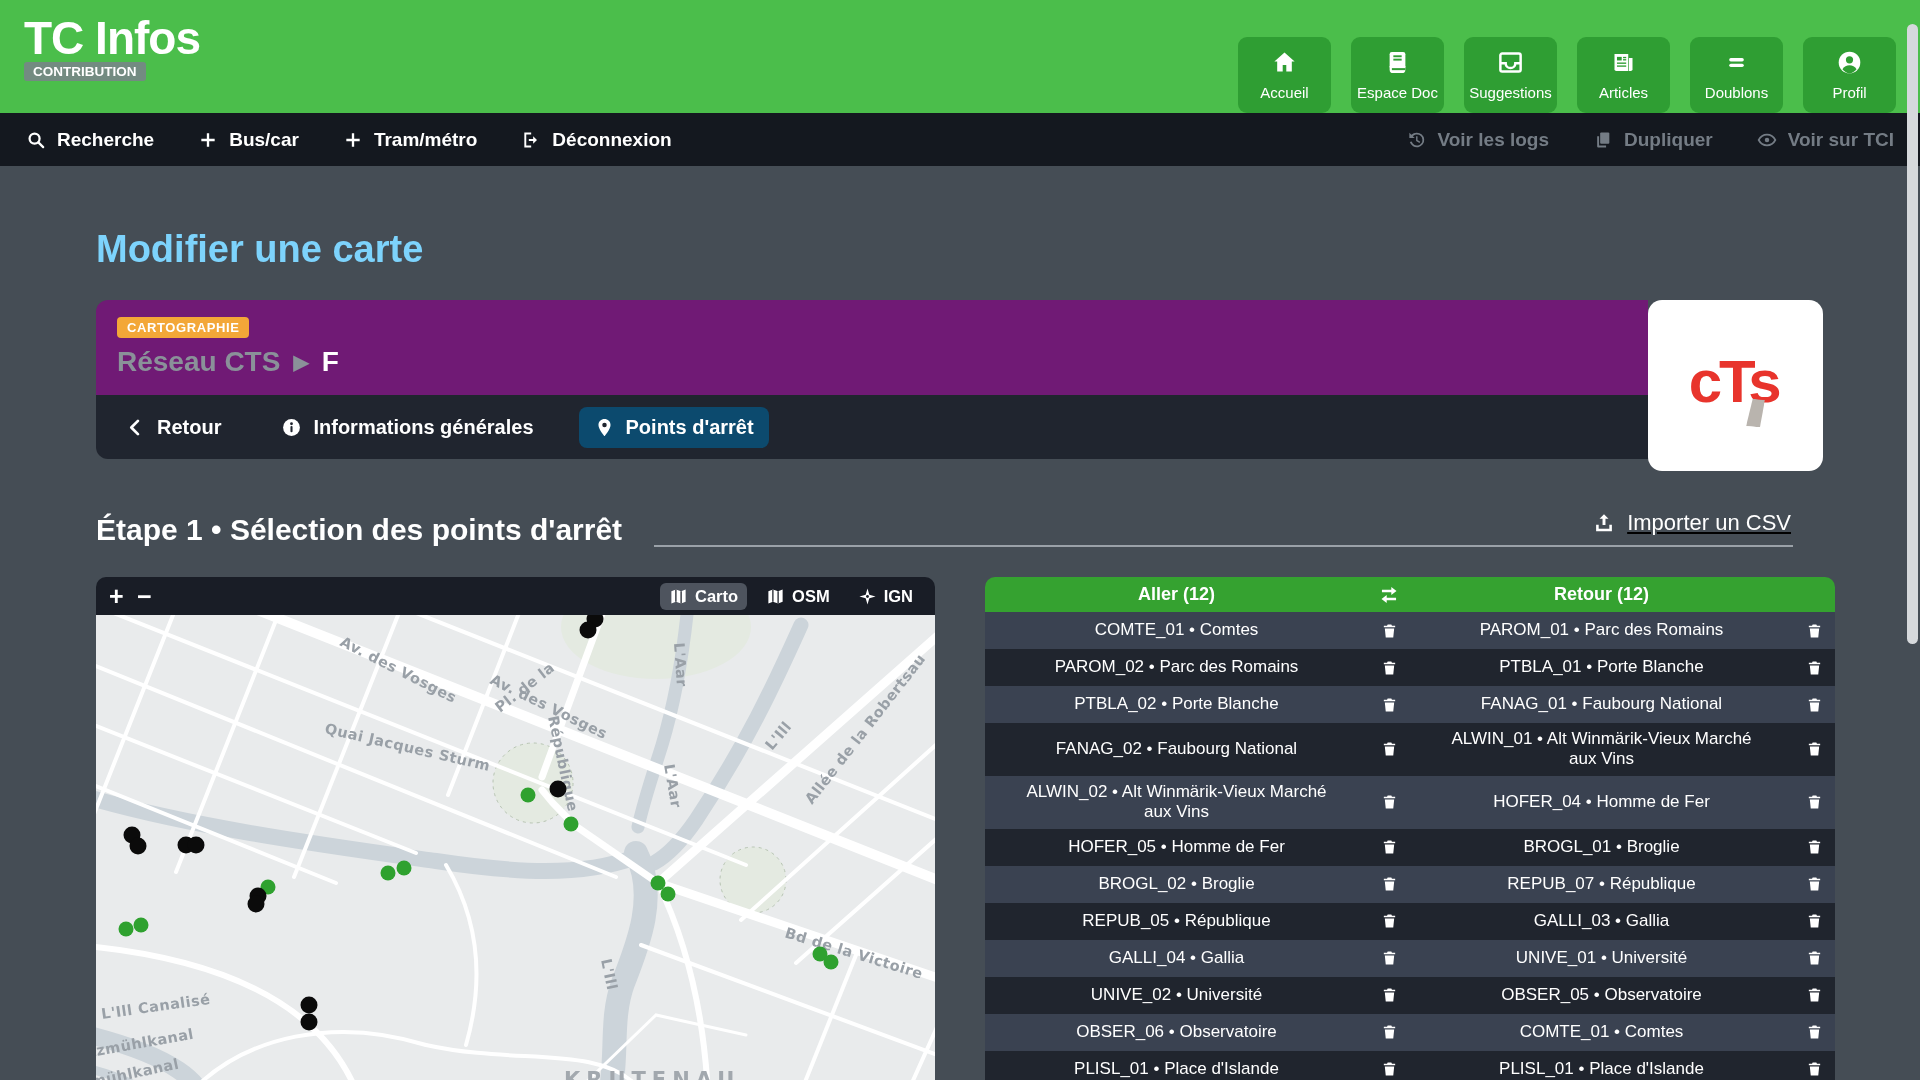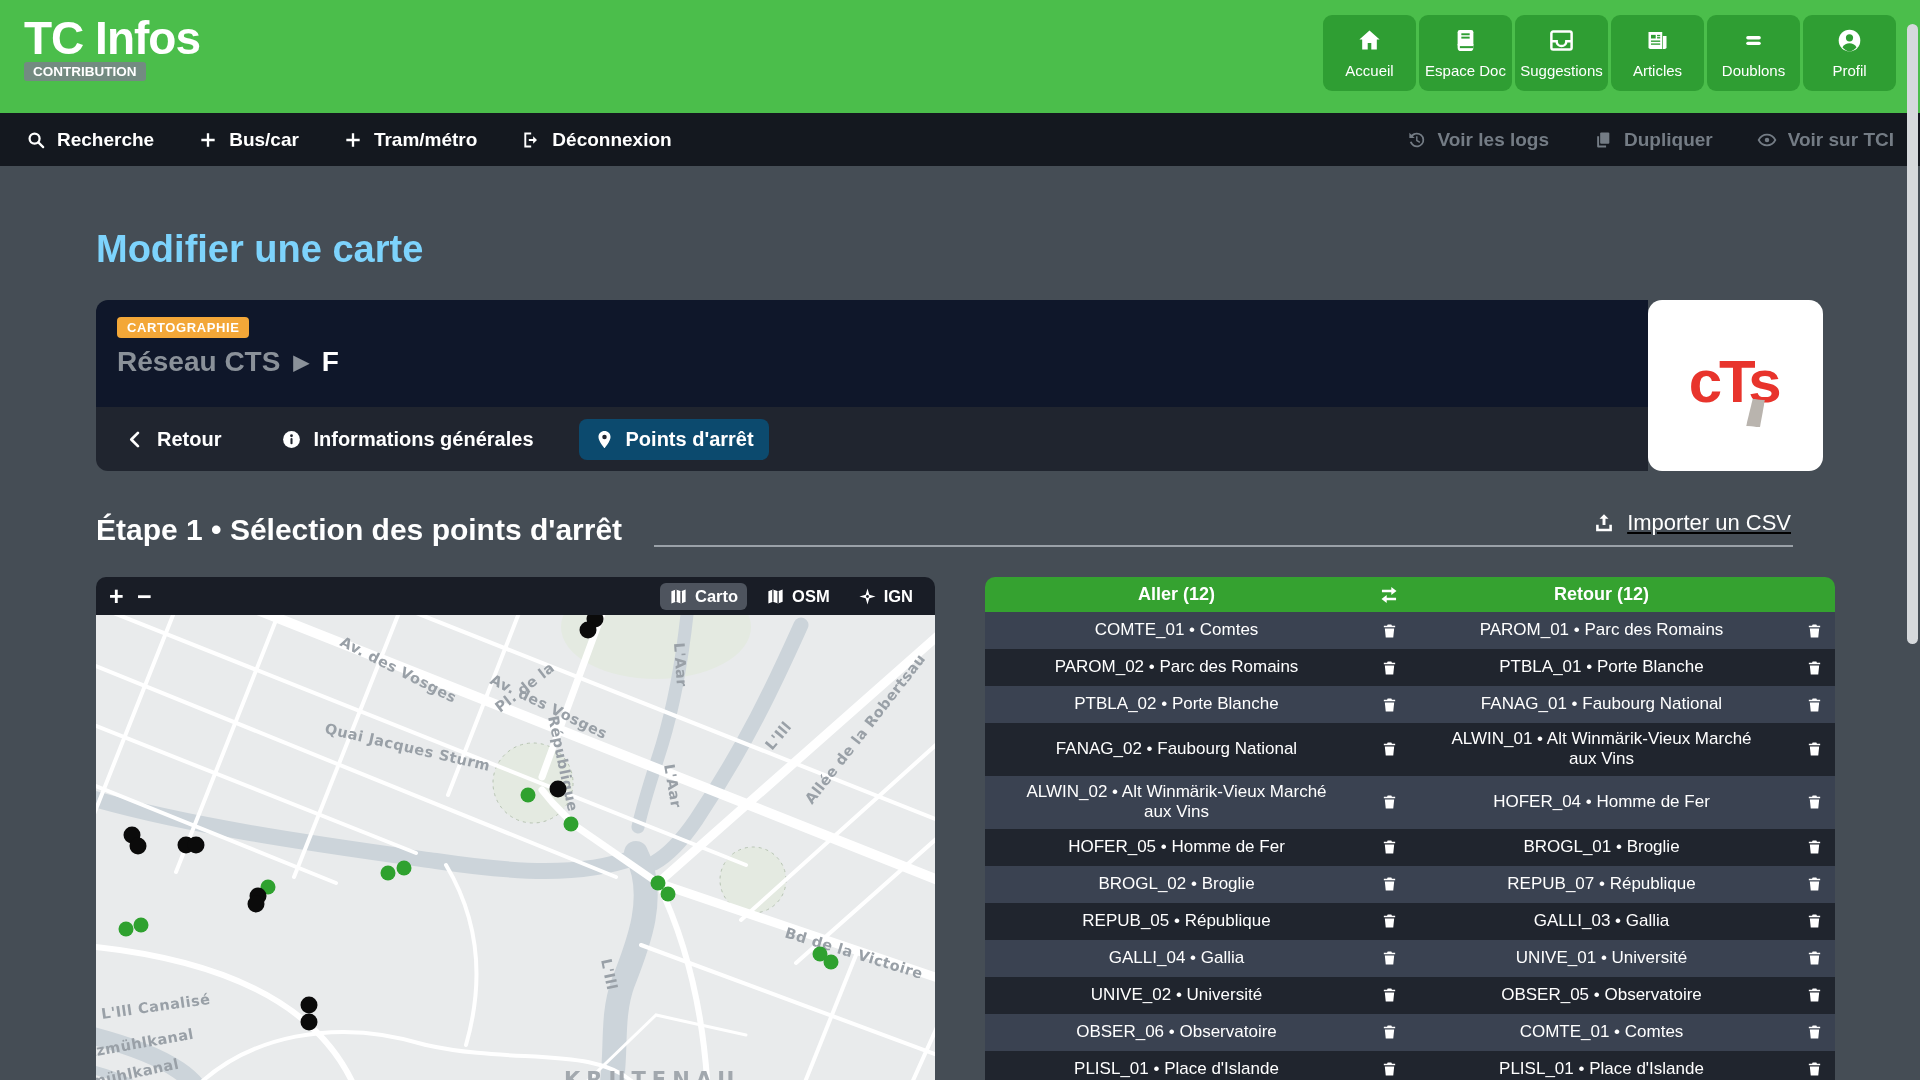--- a/index.html
+++ b/index.html
@@ -6,40 +6,40 @@
   html,body { width:1920px; height:1080px; overflow:hidden; }
   body { font-family:"Liberation Sans", sans-serif; background:#454d55; position:relative; }
   .app { width:1920px; height:1080px; overflow:hidden; position:relative; }
 
   
   .app-header { height:113px; background:#4bbe4b; display:flex; justify-content:space-between; padding:0 24px; }
   .brand-wrap { padding-top:14px; }
   .brand { font-size:46px; font-weight:bold; color:#fff; letter-spacing:-1px; line-height:1.05; }
   .brand-badge { background:rgba(122,130,139,.85); color:#fff; font-size:13.5px; font-weight:bold;
                  padding:2px 9px; border-radius:3px; display:inline-block; margin-top:-2px; }
-  .header-buttons { display:flex; gap:3px; align-items:flex-start; padding-top:15px;padding-left:48px; }
+  .header-buttons { display:flex; gap:20px; align-items:flex-end; padding-top:15px;padding-left:48px; }
   .hbtn { width:93px; height:76px; background:#2f9e33; border:none; border-radius:9px; display:flex;
           flex-direction:column; align-items:center; justify-content:center; gap:8px; color:#fff;
           font-size:15px; font-family:inherit; cursor:pointer; }
   .hbtn .icn { width:27px; height:27px; }
 
   
   .navbar { height:53px; background:#14181f; display:flex; align-items:center; justify-content:space-between; padding:0 26px; }
   .nav-left, .nav-right { display:flex; gap:44px; }
   .nav-item { display:flex; align-items:center; gap:11px; color:#fff; font-size:19px; font-weight:bold; cursor:pointer; }
   .nav-item .icn { width:20px; height:20px; }
   .nav-right .nav-item { color:#747c85; }
 
   
   main { padding-left:96px; }
   .page-title { margin-top:62px; font-size:38px; font-weight:bold; color:#7dd3fc; }
 
   .card { margin-top:29px; width:1727px; display:flex; }
   .card-main { flex:1; }
-  .card-head { background:#0f172a; border-radius:12px 0 0 0; height:107px; padding:17px 0 0 21px; }
+  .card-head { background:#701a75; border-radius:12px 0 0 0; height:95px; padding:17px 0 0 21px; }
   .badge { background:#f3a738; color:#fff; font-size:13px; font-weight:bold; padding:3px 10px;
            border-radius:4px; letter-spacing:.6px; display:inline-block; }
   .breadcrumb { margin-top:8px; display:flex; align-items:center; gap:13px; font-size:28px; font-weight:bold; }
   .bc-network { color:#8a9199; }
   .bc-sep { color:#8a9199; font-size:20px; }
   .bc-line { color:#fff; }
   .card-tabs { background:#20252f; border-radius:0 0 0 12px; height:64px; display:flex; align-items:center;
                gap:30px; padding-left:14px; }
   .tab { display:flex; align-items:center; gap:11px; color:#fff; font-size:20px; font-weight:bold;
          cursor:pointer; padding:9px 15px; border-radius:8px; background:transparent; border:none; font-family:inherit; }

